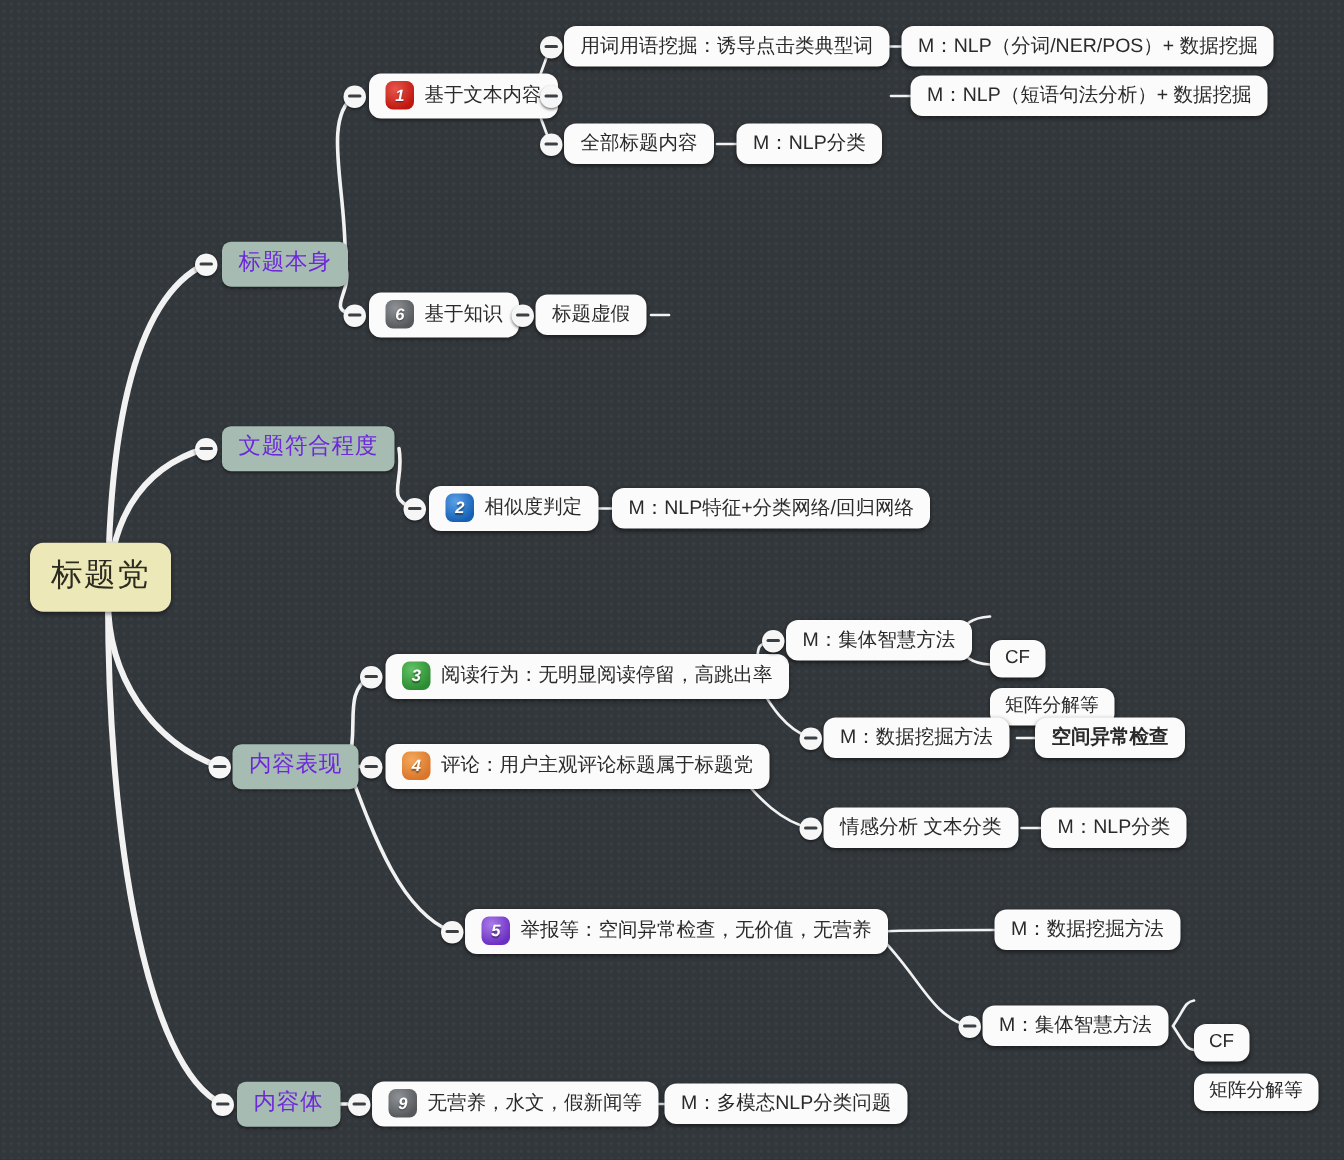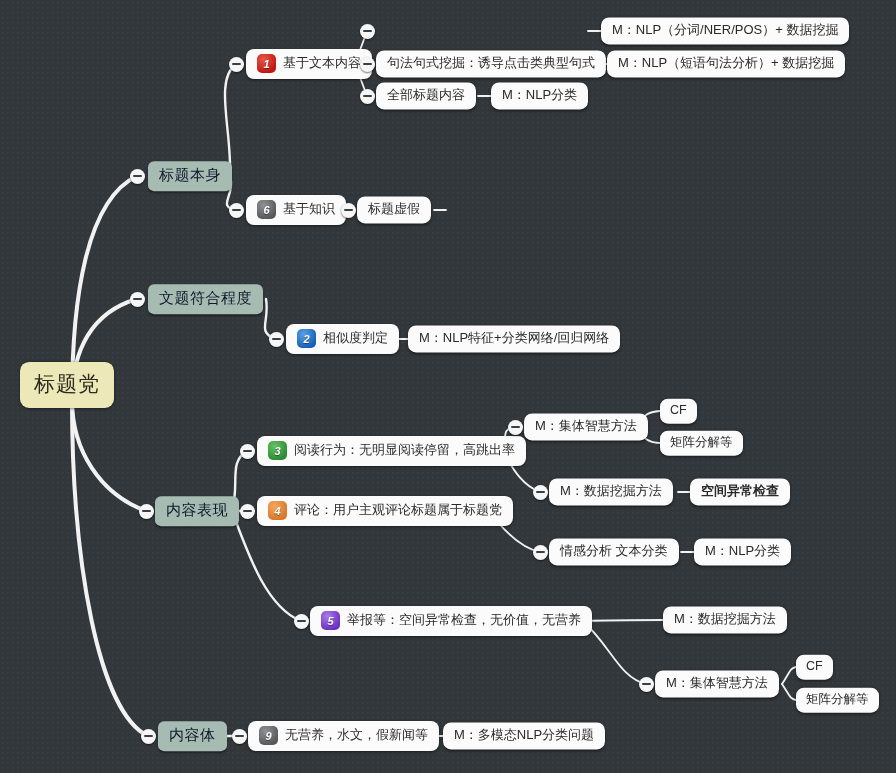--- a/index.html
+++ b/index.html
@@ -44,38 +44,38 @@
     font-size: 21px;
     padding: 9px 14px 11px 14px;
     border-radius: 9px;
     box-shadow: 0 1px 3px rgba(0,0,0,0.45);
     letter-spacing: 1px;
   }
 
   
   .node.topic {
     background: #a6bcb2;
-    color: #0f172a;
+    color: #6d28d9;
     font-size: 15px;
     padding: 5px 11px 6px 11px;
     border-radius: 6px;
     box-shadow: 0 1px 2px rgba(0,0,0,0.4);
     letter-spacing: 0.5px;
   }
 
   
   .node.leaf {
     background: #fbfbfb;
     color: #2a2a2a;
     font-size: 13px;
     padding: 5px 11px 6px 11px;
     border-radius: 8px;
     box-shadow: 0 1px 3px rgba(0,0,0,0.5);
   }
-  .node.leaf.small { font-size: 12.5px; padding: 4px 10px 5px 10px; }
+  .node.leaf.small { font-size: 12.5px; padding: 4px 10px 5px 10px; margin-top: 28px; }
 
   .node .label { line-height: 1.25; }
 
   
   .badge {
     display: inline-flex;
     align-items: center;
     justify-content: center;
     width: 19px;
     height: 19px;
@@ -190,27 +190,27 @@
   </div>
   <div class="node topic" style="left:158px; top:736px;">
     <span class="label">内容体</span>
   </div>
 
   <div class="node leaf" style="left:246px; top:64px;">
     <span class="badge p1">1</span>
     <span class="label">基于文本内容</span>
   </div>
 
+  <div class="node leaf" style="left:376px; top:31px;">
+    <span class="label">用词用语挖掘：诱导点击类典型词</span>
+  </div>
   <div class="node leaf" style="left:601px; top:31px;align-items:center;">
     <span class="label">M：NLP（分词/NER/POS）+ 数据挖掘</span>
   </div>
 
-  <div class="node leaf" style="left:376px; top:64px;">
-    <span class="label">句法句式挖掘：诱导点击类典型句式</span>
-  </div>
   <div class="node leaf" style="left:607px; top:64px;">
     <span class="label">M：NLP（短语句法分析）+ 数据挖掘</span>
   </div>
 
   <div class="node leaf" style="left:376px; top:96px;">
     <span class="label">全部标题内容</span>
   </div>
   <div class="node leaf" style="left:491px; top:96px;">
     <span class="label">M：NLP分类</span>
   </div>

